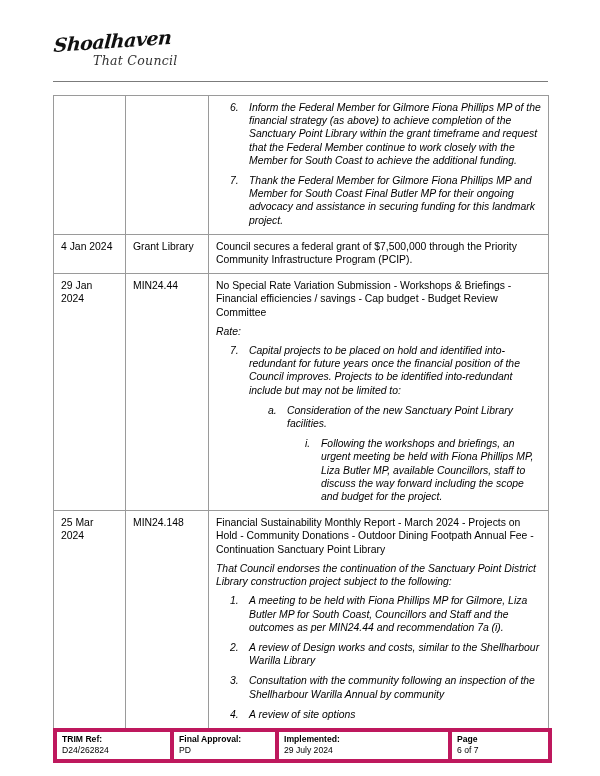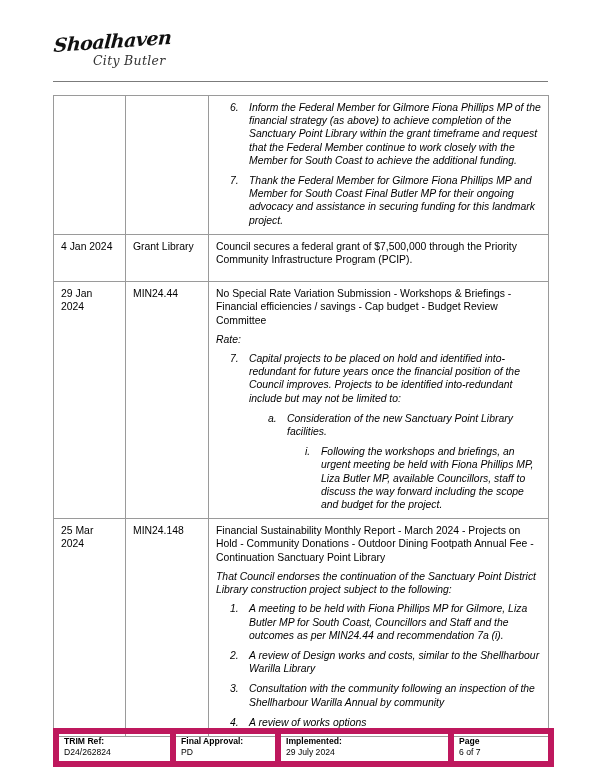--- a/index.html
+++ b/index.html
@@ -95,21 +95,21 @@
     font-size: 10.4px;
     line-height: 13.2px;
   }
   .col-date { width: 72px; }
   .col-ref  { width: 83px; }
   .col-body { width: 340px; }
 
   .plain { font-style: normal; }
   .ital  { font-style: italic; }
   .cell-para { margin: 0 0 6px 0; }
-  .cell-para:last-child { margin-bottom: 8px; }
+  .cell-para:last-child { margin-bottom: 0; }
 
   
   .li {
     display: flex;
     margin: 0 0 7px 0;
   }
   .li:last-child { margin-bottom: 0; }
   .li-marker {
     flex: 0 0 auto;
     text-align: left;
@@ -128,40 +128,40 @@
   
   .footer-table {
     position: absolute;
     left: 53px;
     top: 728px;
     width: 495px;
     border-collapse: collapse;
     table-layout: fixed;
   }
   .footer-table td {
-    border: 6px solid #be185d;
+    border: 4px solid #be185d;
     padding: 2px 5px 3px 5px;
     font-size: 8.6px;
     line-height: 11px;
     vertical-align: top;
   }
   .f-lbl { font-weight: bold; display: block; }
   .f-val { display: block; }
   .fc1 { width: 117px; }
   .fc2 { width: 105px; }
   .fc3 { width: 173px; }
   .fc4 { width: 100px; }
 </style>
 </head>
 <body>
 
 <div class="page-header">
   <div class="logo-block">
     <div class="logo-word">Shoalhaven</div>
-    <div class="logo-sub">City Butler</div>
+    <div class="logo-sub">That Council</div>
   </div>
 </div>
 <div class="header-rule"></div>
 
 <table class="main-table">
   <colgroup>
     <col class="col-date">
       <col class="col-ref">
       <col class="col-body">
   </colgroup>
@@ -224,21 +224,21 @@
         <div class="li lvl1">
           <span class="li-marker">2.</span>
           <span class="li-text">A review of Design works and costs, similar to the Shellharbour Warilla Library</span>
         </div>
         <div class="li lvl1">
           <span class="li-marker">3.</span>
           <span class="li-text">Consultation with the community following an inspection of the Shellharbour Warilla Annual by community</span>
         </div>
         <div class="li lvl1">
           <span class="li-marker">4.</span>
-          <span class="li-text">A review of works options</span>
+          <span class="li-text">A review of site options</span>
         </div>
       </td>
     </tr>
 
   </tbody>
 </table>
 
 <table class="footer-table">
   <colgroup>
     <col class="fc1">

